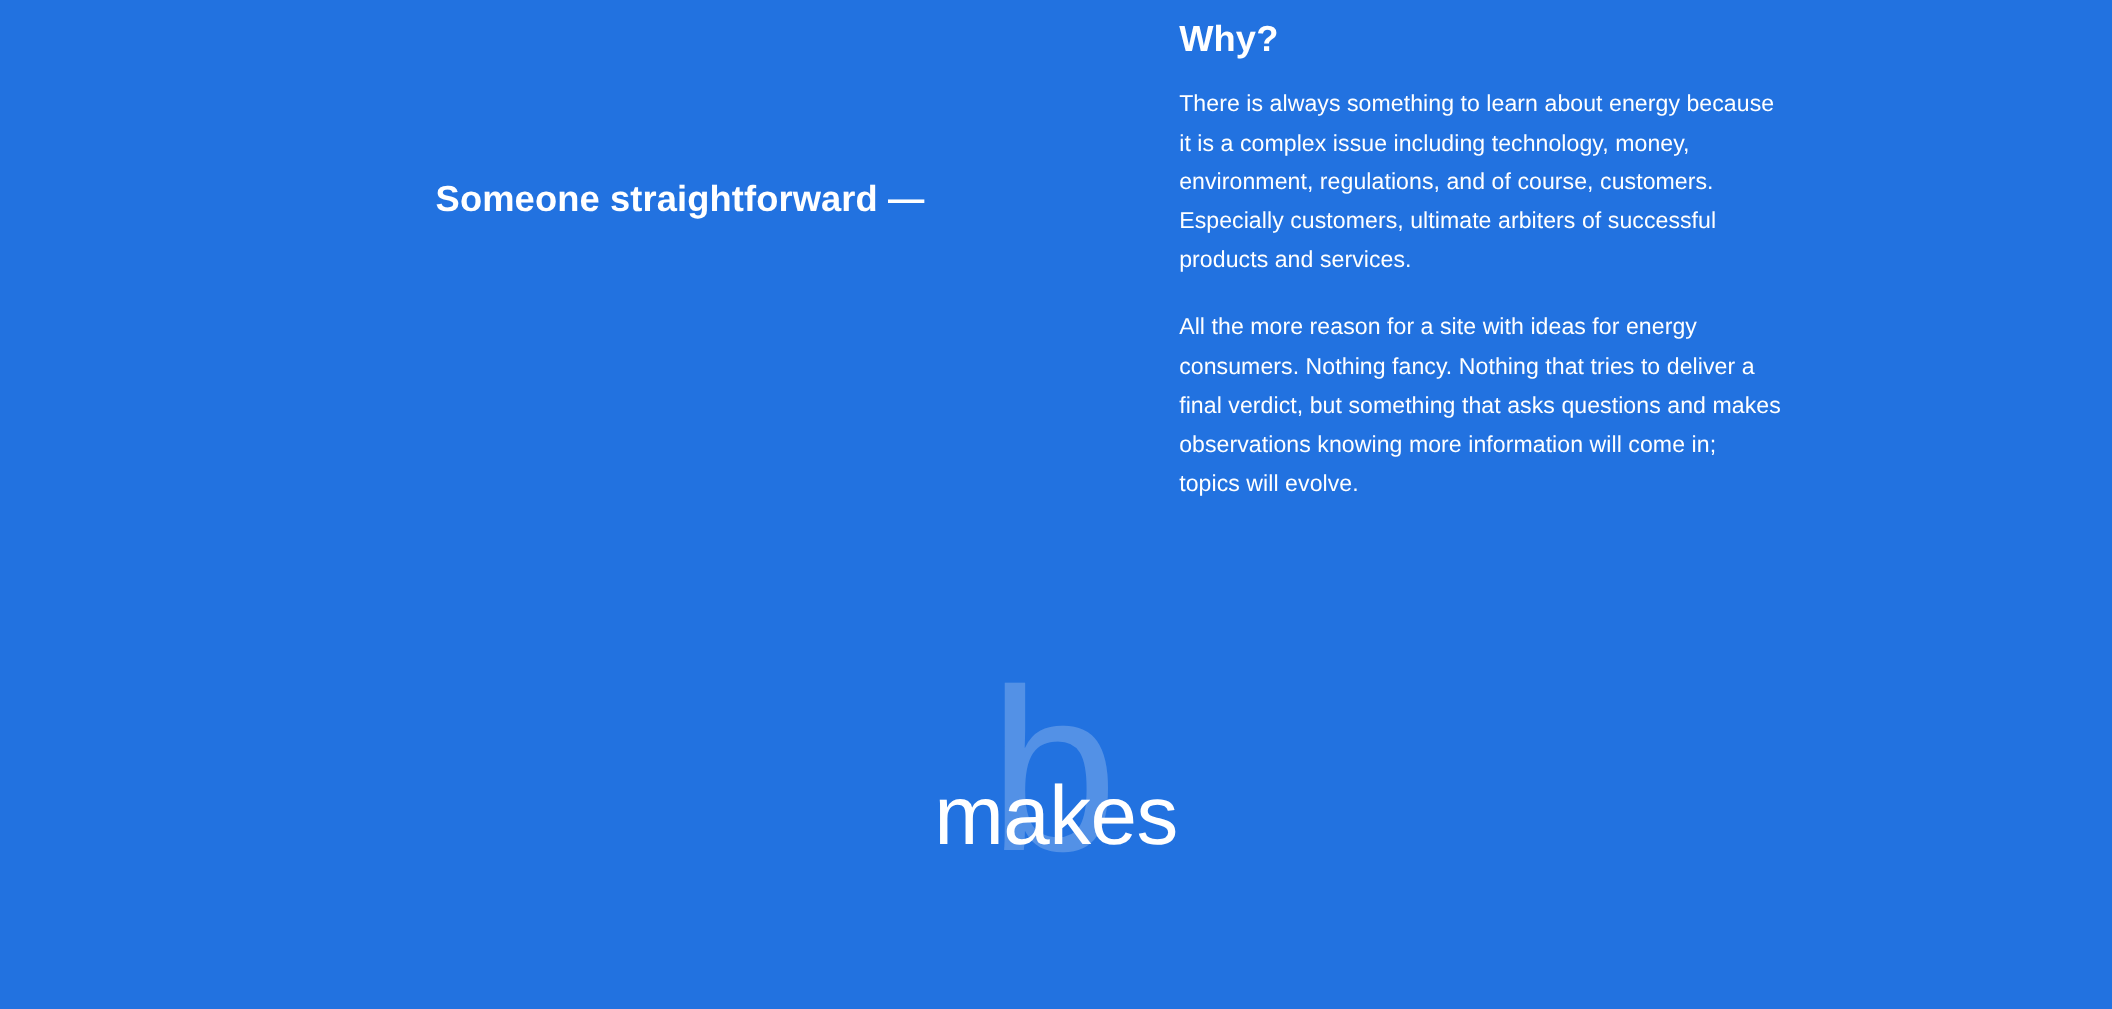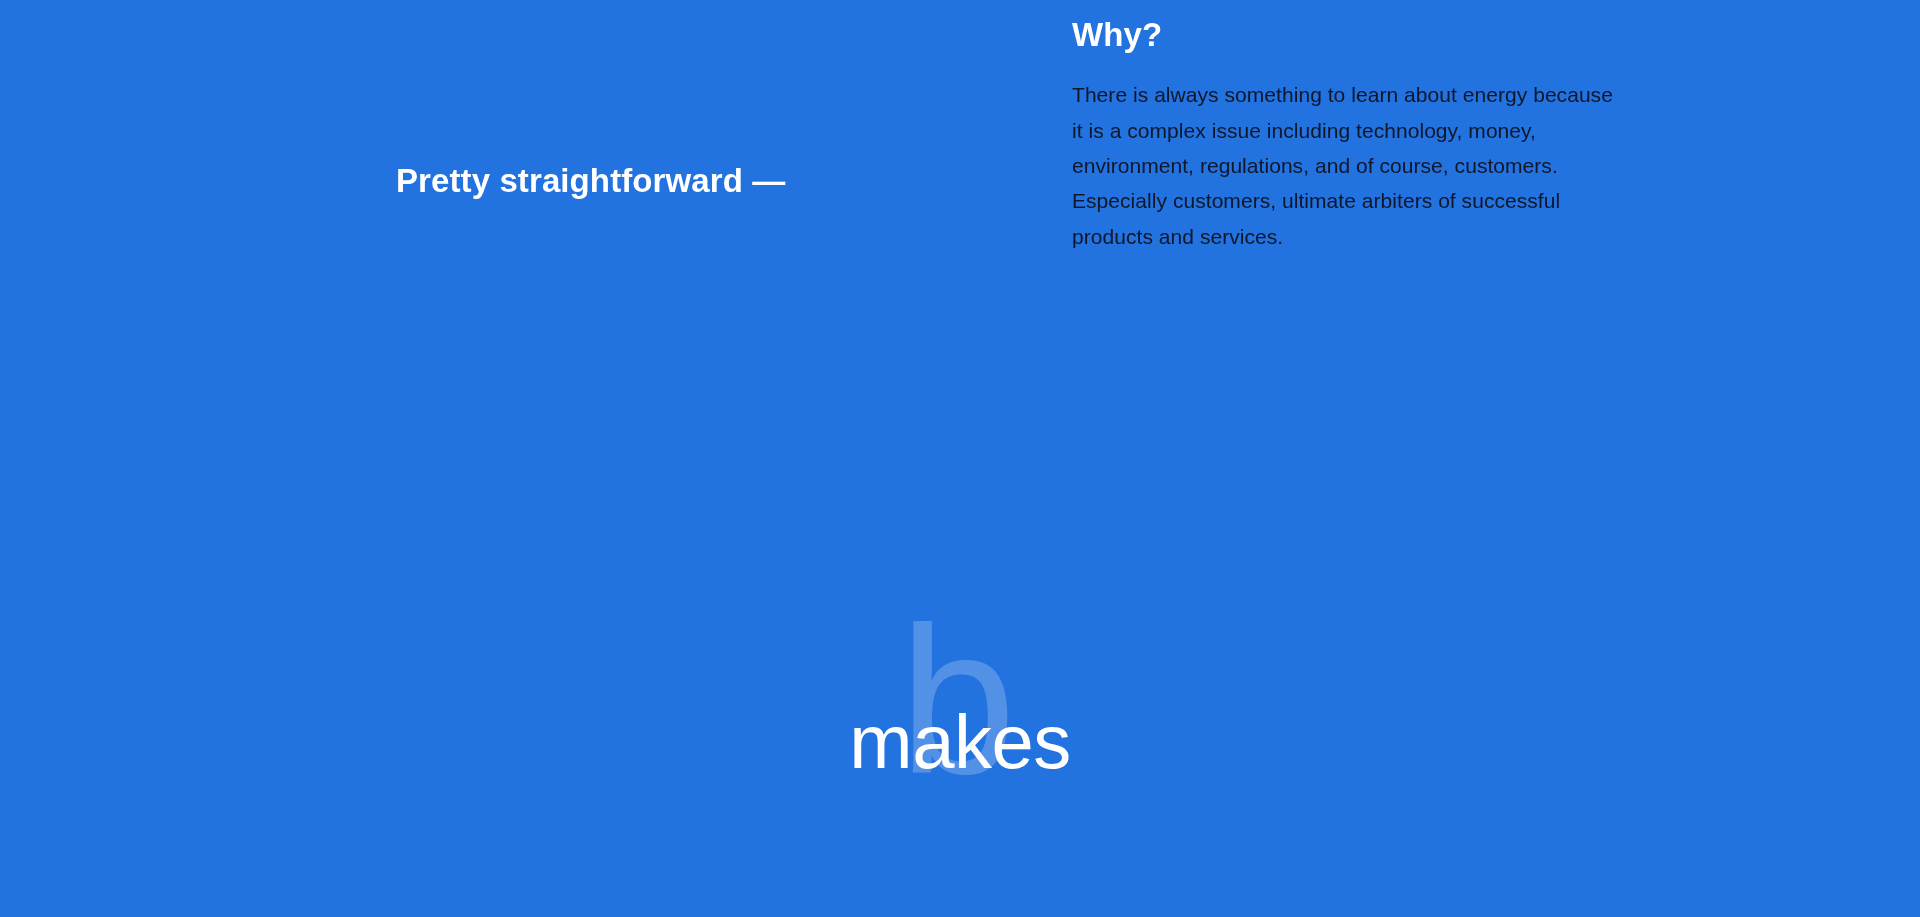--- a/index.html
+++ b/index.html
@@ -52,21 +52,21 @@
   .col-right .heading {
     margin-bottom: 22px;
   }
 
   .body-text {
     margin: 0;
     font-size: 21px;
     font-weight: 400;
     line-height: 35.4px;
     letter-spacing: 0.05px;
-    color: #0f172a;
+    color: #ffffff;
   }
 
   .body-text + .body-text {
     margin-top: 26px;
   }
 
   
   .logo {
     position: absolute;
     left: 0;
@@ -106,26 +106,27 @@
     white-space: nowrap;
     user-select: none;
   }
 </style>
 </head>
 <body>
 
 <div class="page">
 
   <div class="col-left">
-    <h2 class="heading">Pretty straightforward —</h2>
+    <h2 class="heading">Someone straightforward —</h2>
   </div>
 
   <div class="col-right">
     <h2 class="heading">Why?</h2>
     <p class="body-text">There is always something to learn about energy because it is a complex issue including technology, money, environment, regulations, and of course, customers. Especially customers, ultimate arbiters of successful products and services.</p>
+    <p class="body-text">All the more reason for a site with ideas for energy consumers. Nothing fancy. Nothing that tries to deliver a final verdict, but something that asks questions and makes observations knowing more information will come in; topics will evolve.</p>
   </div>
 
   <div class="logo">
     <div class="logo-inner">
       <span class="logo-ghost">b</span>
       <span class="logo-word">makes</span>
     </div>
   </div>
 
 </div>

